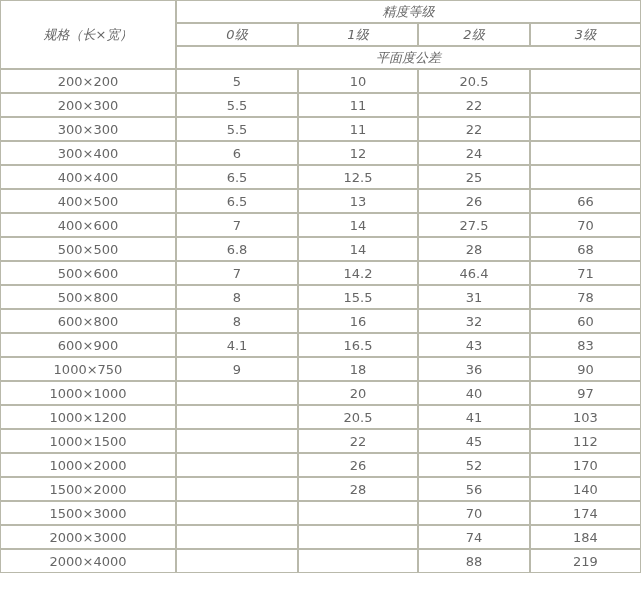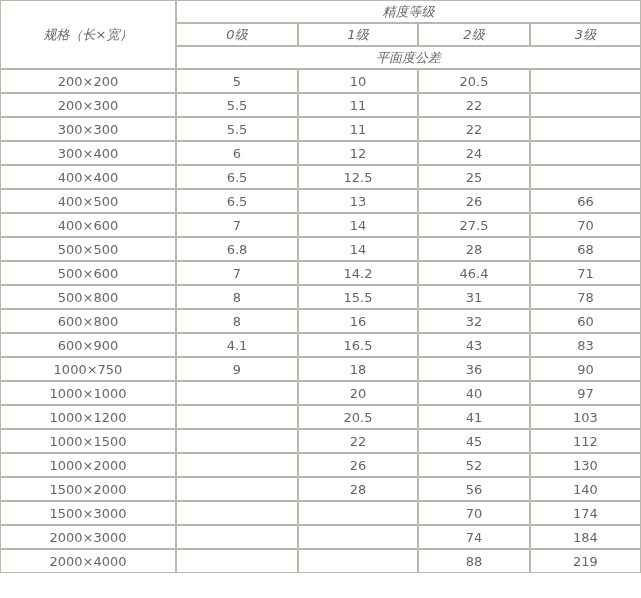--- a/index.html
+++ b/index.html
@@ -171,21 +171,21 @@
         <td></td>
         <td>22</td>
         <td>45</td>
         <td>112</td>
       </tr>
       <tr>
         <td>1000×2000</td>
         <td></td>
         <td>26</td>
         <td>52</td>
-        <td>130</td>
+        <td>170</td>
       </tr>
       <tr>
         <td>1500×2000</td>
         <td></td>
         <td>28</td>
         <td>56</td>
         <td>140</td>
       </tr>
       <tr>
         <td>1500×3000</td>

